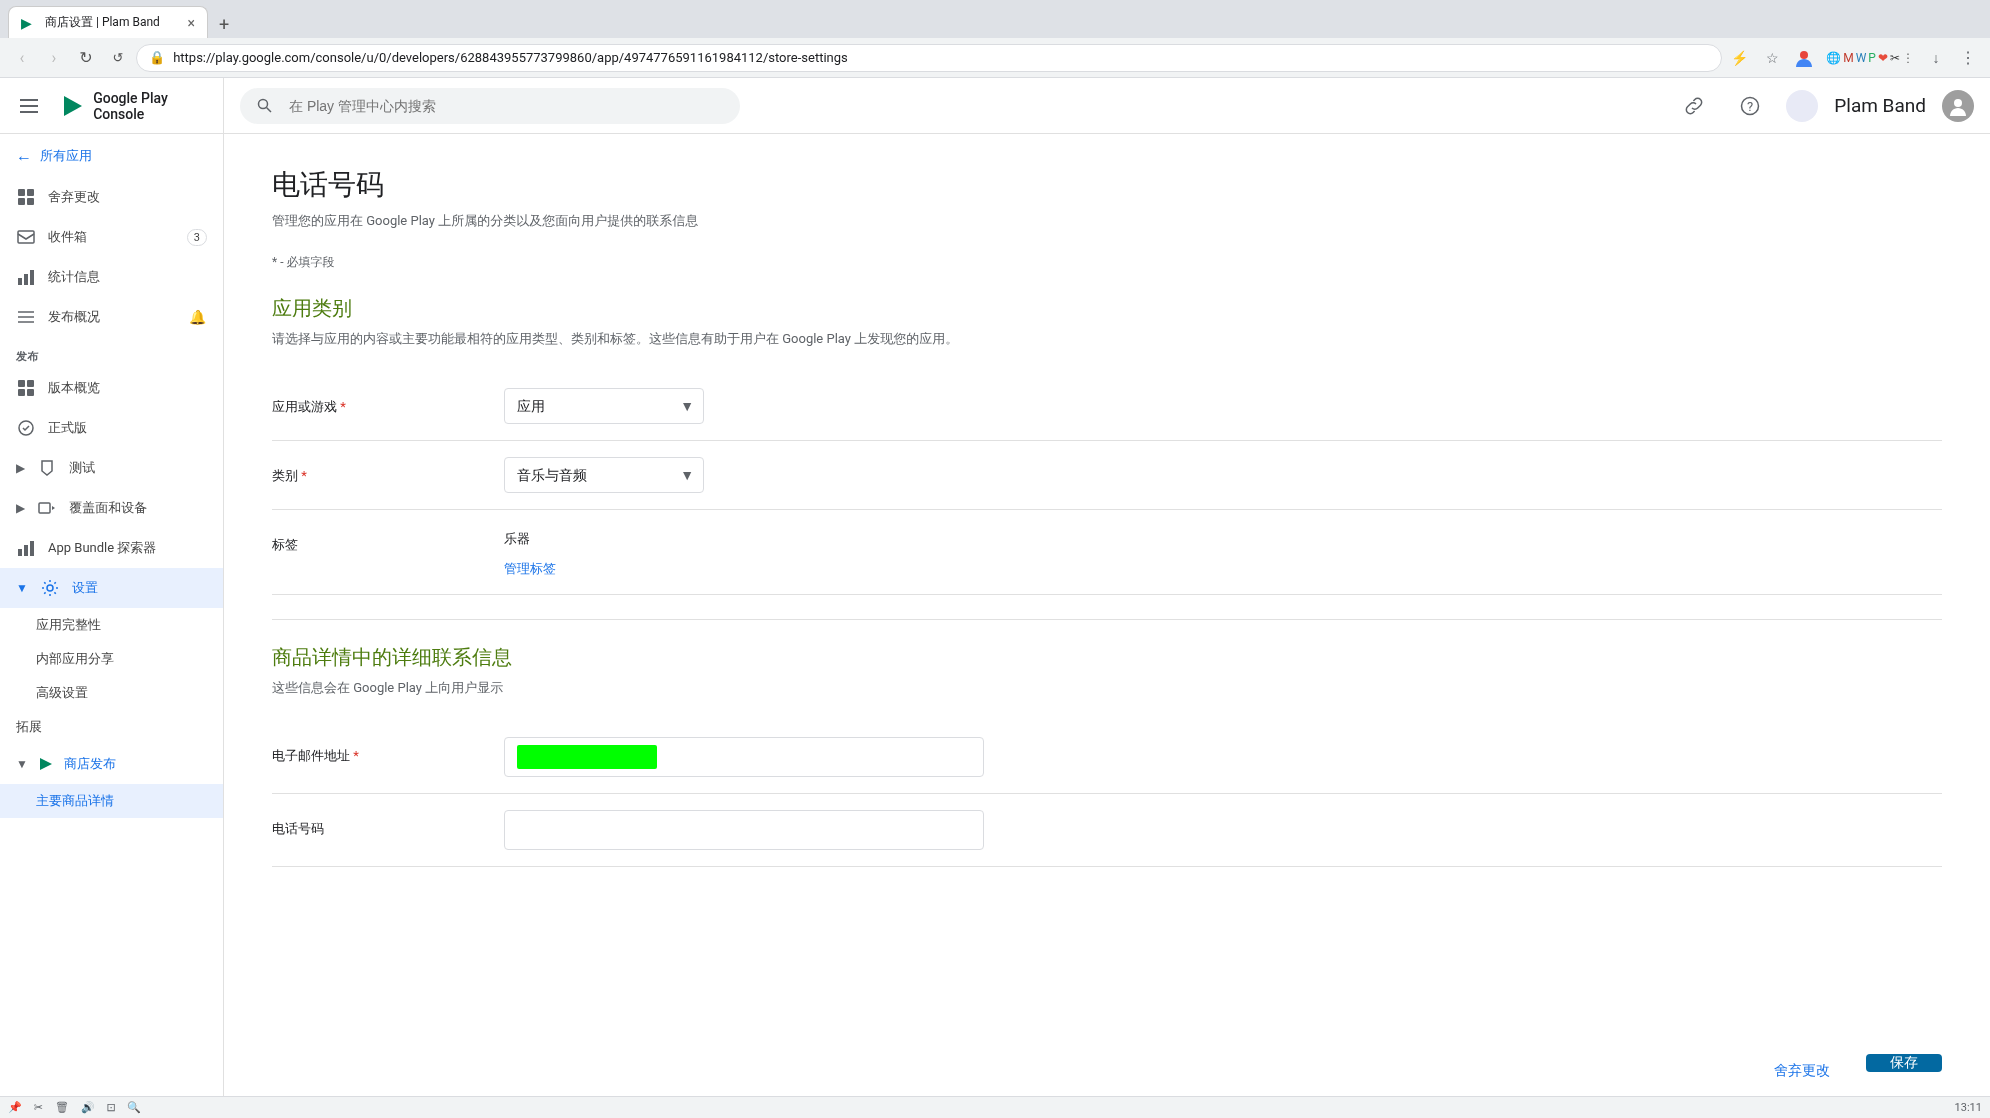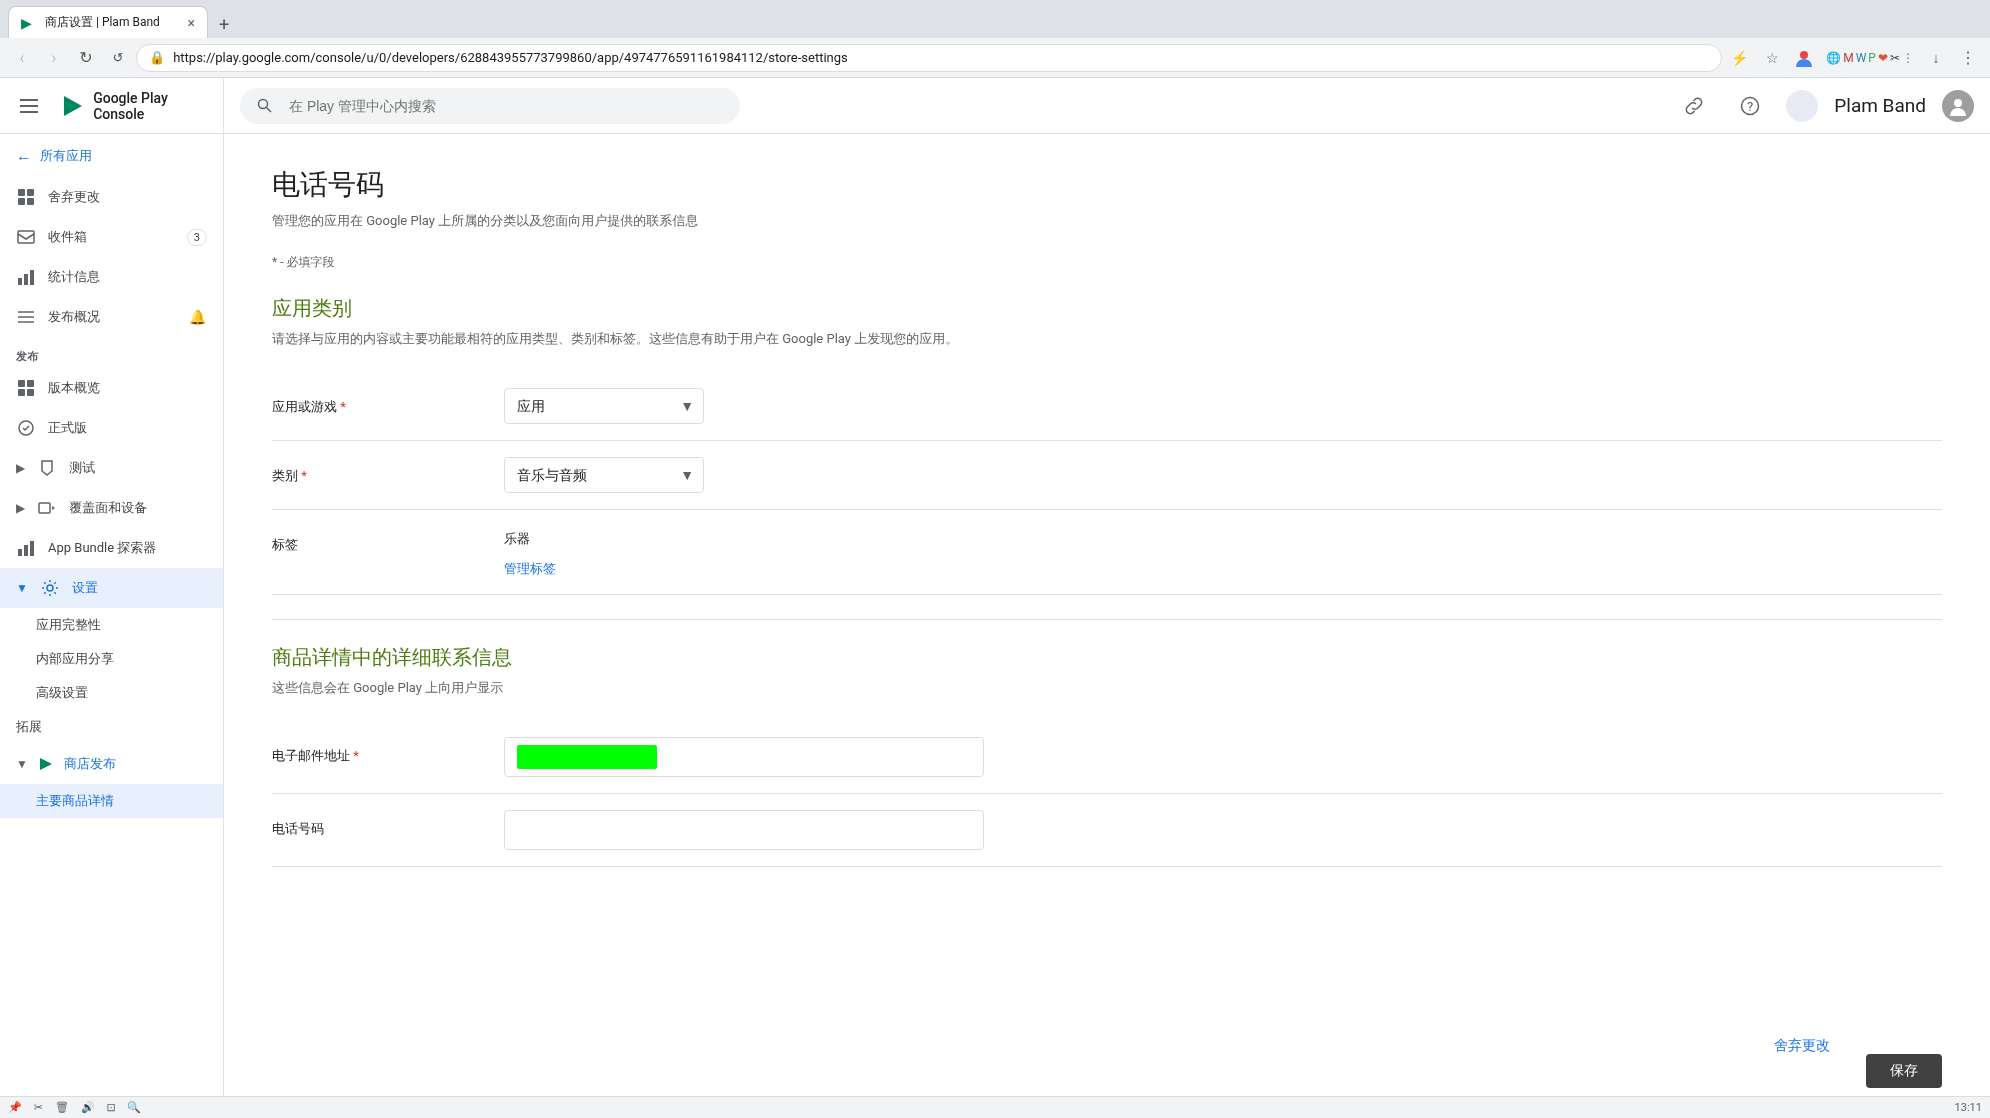--- a/index.html
+++ b/index.html
@@ -55,21 +55,21 @@
     .select-wrapper { position: relative; display: inline-block; }
     .form-select { height: 36px; min-width: 200px; padding: 0 36px 0 12px; border: 1px solid #dadce0; border-radius: 4px; font-size: 14px; color: #202124; appearance: none; background: #fff; cursor: pointer; }
     .select-arrow { position: absolute; right: 10px; top: 50%; transform: translateY(-50%); pointer-events: none; color: #5f6368; font-size: 14px; }
     .form-input { width: 480px; height: 40px; padding: 0 12px; border: 1px solid #dadce0; border-radius: 4px; font-size: 14px; color: #202124; }
     .tag-value { font-size: 13px; color: #202124; padding: 4px 0; }
     .manage-link { color: #1a73e8; font-size: 13px; cursor: pointer; text-decoration: none; display: block; margin-top: 8px; }
     .divider { border: none; border-top: 1px solid #e0e0e0; margin: 24px 0; }
     .email-input-filled { background: #00ff00; width: 140px; height: 24px; display: inline-block; border-radius: 2px; }
     .email-field-container { width: 480px; height: 40px; padding: 0 12px; border: 1px solid #dadce0; border-radius: 4px; display: flex; align-items: center; }
     .btn-secondary { padding: 8px 24px; border: none; background: transparent; color: #1a73e8; font-size: 14px; cursor: pointer; border-radius: 4px; }
-    .btn-primary { padding: 8px 24px; border: none; background: #404040; color: #fff; font-size: 14px; cursor: pointer; border-radius: 4px; margin-top: 25px; }
+    .btn-primary { padding: 0 24px; border: none; background: #0369a1; color: #fff; font-size: 14px; cursor: pointer; border-radius: 4px; }
 
     
     .status-bar { position: fixed; bottom: 0; left: 0; right: 0; height: 22px; background: #f1f3f4; border-top: 1px solid #dadce0; display: flex; align-items: center; padding: 0 8px; gap: 12px; }
     .status-item { display: flex; align-items: center; gap: 4px; font-size: 11px; color: #5f6368; cursor: pointer; }
 
     
     .search-bar { flex: 1; max-width: 500px; height: 36px; background: #f1f3f4; border-radius: 18px; display: flex; align-items: center; padding: 0 16px; gap: 16px; border: 1px solid transparent; }
     .search-input { border: none; background: transparent; font-size: 14px; flex: 1; outline: none; color: #202124; }
 
     

